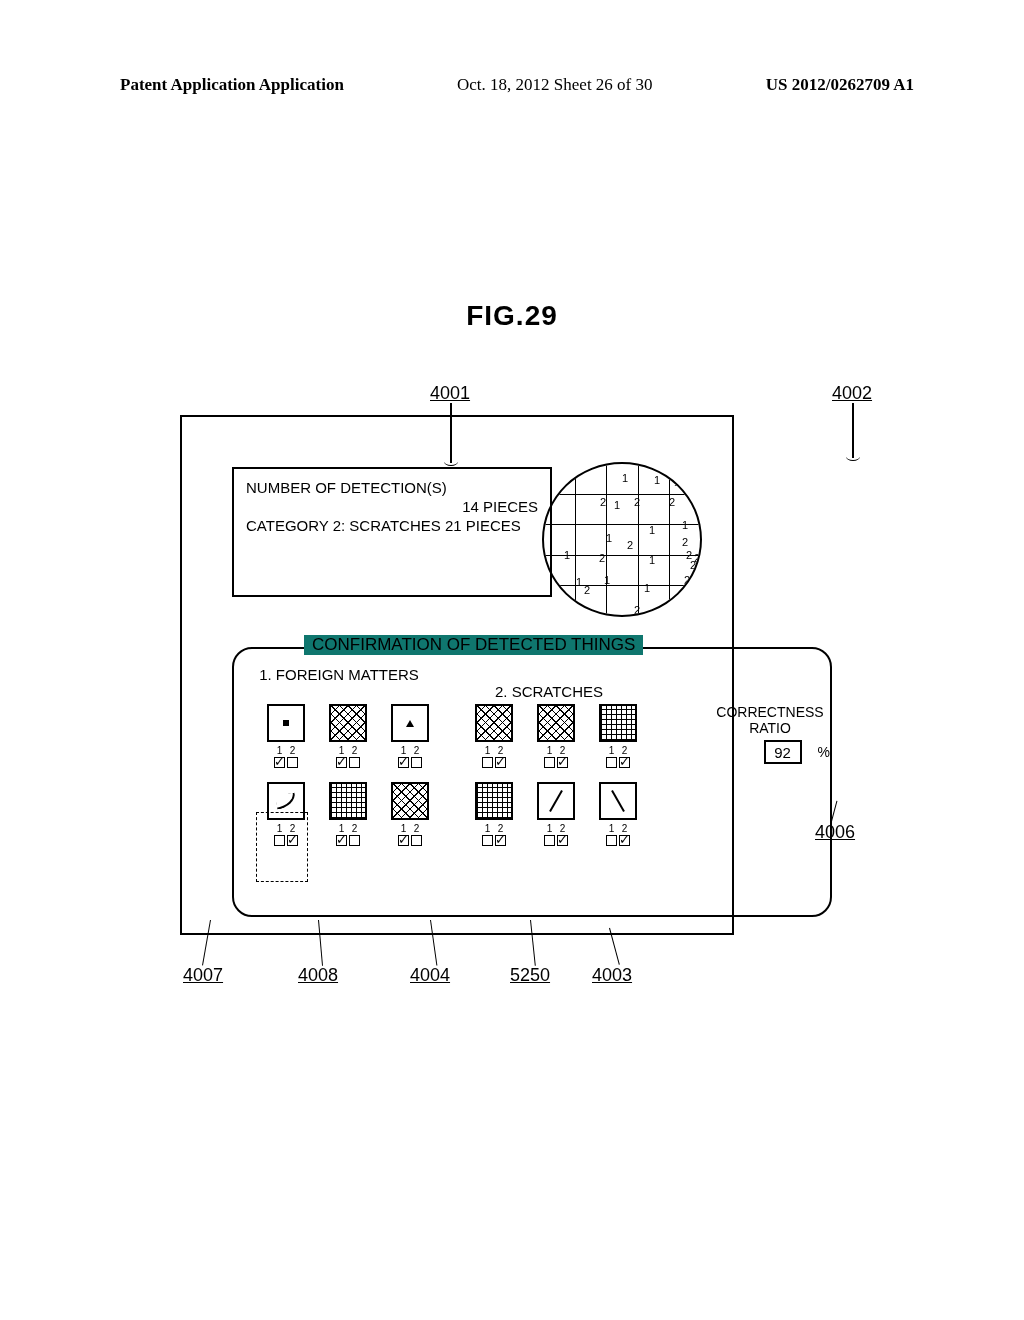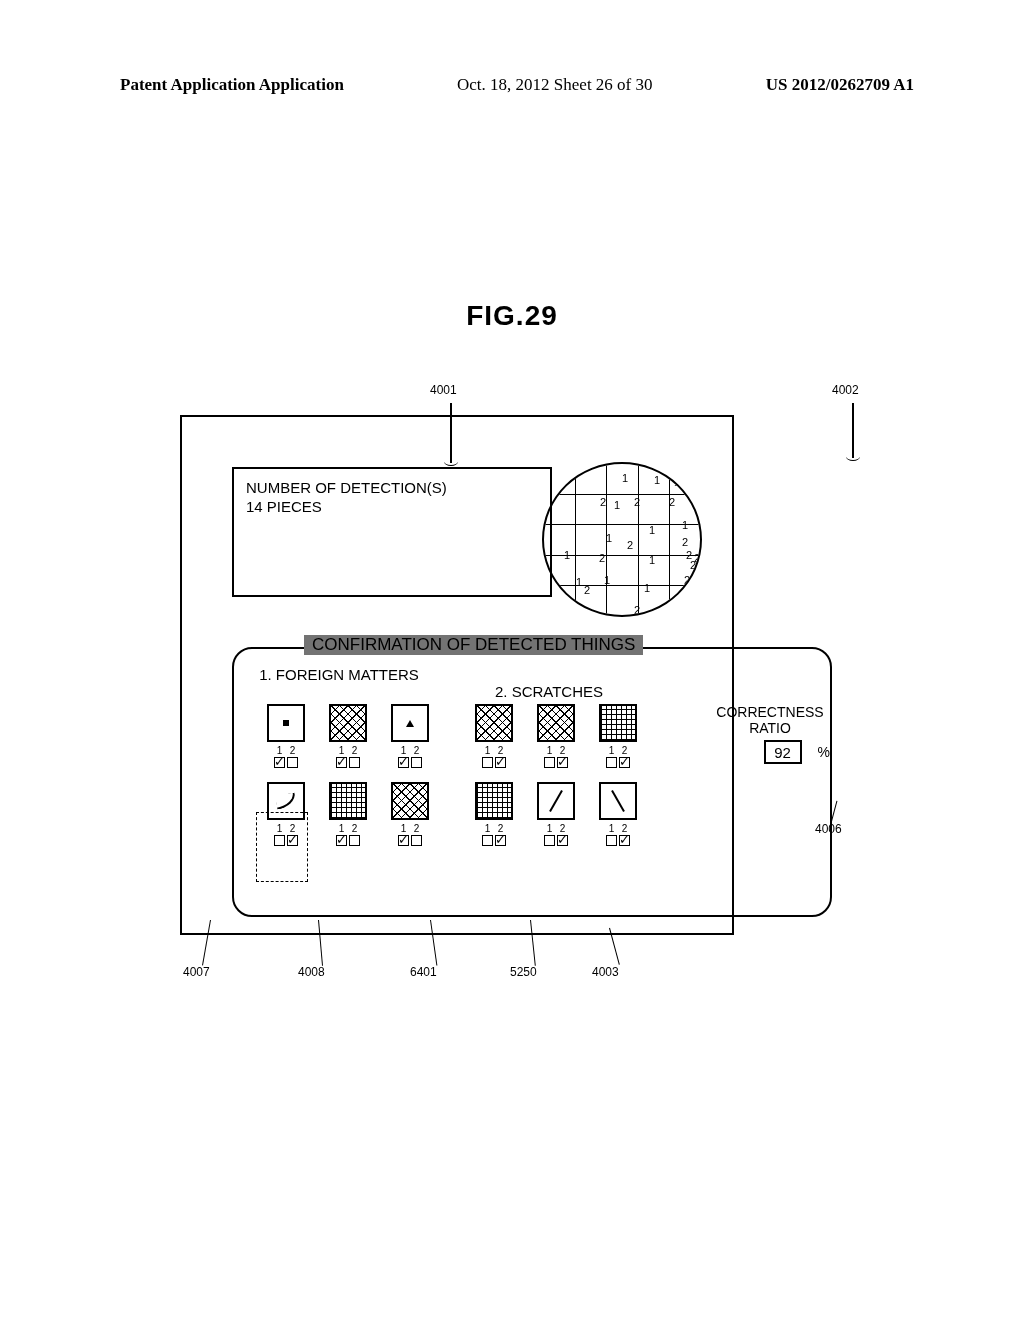--- a/index.html
+++ b/index.html
@@ -31,21 +31,22 @@
       text-align: center;
       font-family: Arial, sans-serif;
       font-weight: bold;
       font-size: 28px;
       letter-spacing: 1px;
     }
     
     .ref {
       position: absolute;
       font-family: Arial, sans-serif;
-      font-size: 12px;
+      font-size: 18px;
+      text-decoration: underline;
     }
     .leader {
       position: absolute;
       border-left: 1.5px solid #000;
     }
     
     .frame {
       position: absolute;
       left: 180px;
       top: 415px;
@@ -99,21 +100,21 @@
       top: 230px;
       width: 600px;
       height: 270px;
       border: 2px solid #000;
       border-radius: 20px;
     }
     .confirm-title {
       position: absolute;
       top: -14px;
       left: 70px;
-      background: #737373;
+      background: #0f766e;
       padding: 0 8px;
       font-family: Arial, sans-serif;
       font-size: 17px;
     }
     .cat-heading {
       position: absolute;
       top: 18px;
       font-family: Arial, sans-serif;
       font-size: 15px;
       text-align: center;
@@ -249,40 +250,41 @@
   <span class="pub-title">Patent Application Application</span>
   <span class="pub-date">Oct. 18, 2012  Sheet 26 of 30</span>
   <span class="pub-number">US 2012/0262709 A1</span>
 </div>
 
 <div class="figure-title">FIG.29</div>
 
 <div class="ref" style="left:430px; top:383px">4001</div>
 <div class="ref" style="left:832px; top:383px">4002</div>
 <div class="ref" style="left:592px; top:965px">4003</div>
-<div class="ref" style="left:410px; top:965px">6401</div>
+<div class="ref" style="left:410px; top:965px">4004</div>
 <div class="ref" style="left:510px; top:965px">5250</div>
 <div class="ref" style="left:815px; top:822px">4006</div>
 <div class="ref" style="left:183px; top:965px">4007</div>
 <div class="ref" style="left:298px; top:965px">4008</div>
 
 <div class="hook" style="left:450px; top:403px; height:60px;"></div>
 <div class="hook" style="left:852px; top:403px; height:55px;"></div>
 <div class="leader" style="left:609px; top:928px; height:38px; transform:rotate(-15deg); transform-origin:top;"></div>
 <div class="leader" style="left:430px; top:920px; height:46px; transform:rotate(-8deg); transform-origin:top;"></div>
 <div class="leader" style="left:530px; top:920px; height:46px; transform:rotate(-6deg); transform-origin:top;"></div>
 <div class="leader" style="left:830px; top:800px; height:25px; transform:rotate(15deg); transform-origin:bottom;"></div>
 <div class="leader" style="left:210px; top:920px; height:46px; transform:rotate(10deg); transform-origin:top;"></div>
 <div class="leader" style="left:318px; top:920px; height:46px; transform:rotate(-5deg); transform-origin:top;"></div>
 
 <div class="frame">
 
   <div class="detection-box">
     <div>NUMBER OF DETECTION(S)</div>
-    <div style="text-align:left">14 PIECES</div>
+    <div style="text-align:right">14 PIECES</div>
+    <div>CATEGORY 2: SCRATCHES 21 PIECES</div>
   </div>
 
   <div class="wafer">
     <div class="wafer-circle">
 
       <div class="wafer-grid-line-v" style="left:20%"></div>
       <div class="wafer-grid-line-v" style="left:40%"></div>
       <div class="wafer-grid-line-v" style="left:60%"></div>
       <div class="wafer-grid-line-v" style="left:80%"></div>
       <div class="wafer-grid-line-h" style="top:20%"></div>

